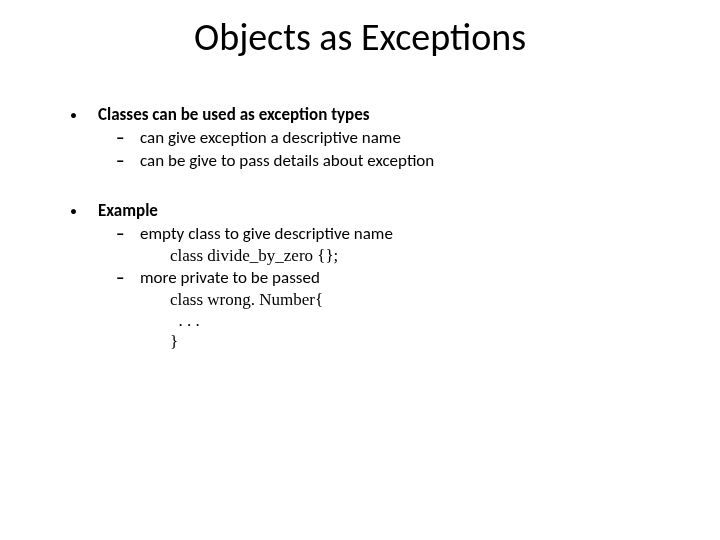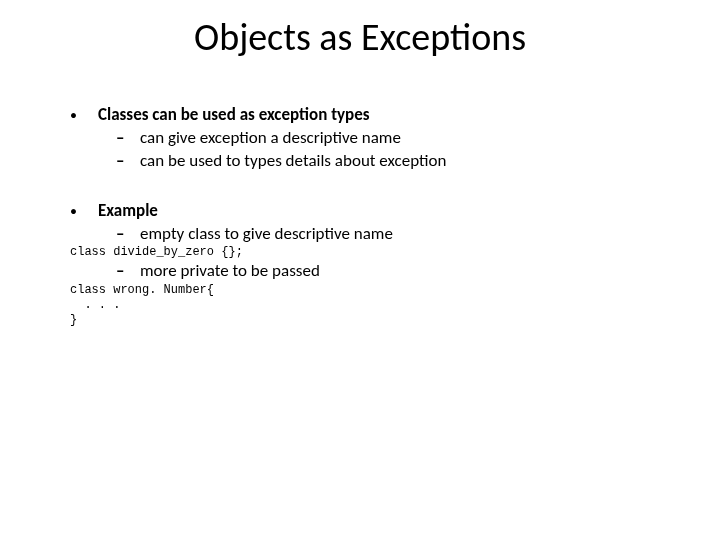--- a/index.html
+++ b/index.html
@@ -58,22 +58,23 @@
   .l2 .dash {
     width: 24px;
     flex: 0 0 24px;
     font-weight: 700;
   }
   .l2 .text {
     flex: 1;
     font-weight: 400;
   }
   .code {
-    font-family: Liberation Mono, monospace;
-    font-size: 12px;
+    margin-left: 100px;
+    font-family: Liberation Serif, serif;
+    font-size: 17px;
     font-weight: 400;
     white-space: pre;
     line-height: 1.25;
   }
   .gap {
     height: 28px;
   }
 </style>
 </head>
 <body>
@@ -87,21 +88,21 @@
     <div class="l1">
       <div class="bullet">•</div>
       <div class="text">Classes can be used as exception types</div>
     </div>
     <div class="l2">
       <div class="dash">–</div>
       <div class="text">can give exception a descriptive name</div>
     </div>
     <div class="l2">
       <div class="dash">–</div>
-      <div class="text">can be used to types details about exception</div>
+      <div class="text">can be give to pass details about exception</div>
     </div>
 
     <div class="gap"></div>
 
     <div class="l1">
       <div class="bullet">•</div>
       <div class="text">Example</div>
     </div>
     <div class="l2">
       <div class="dash">–</div>

